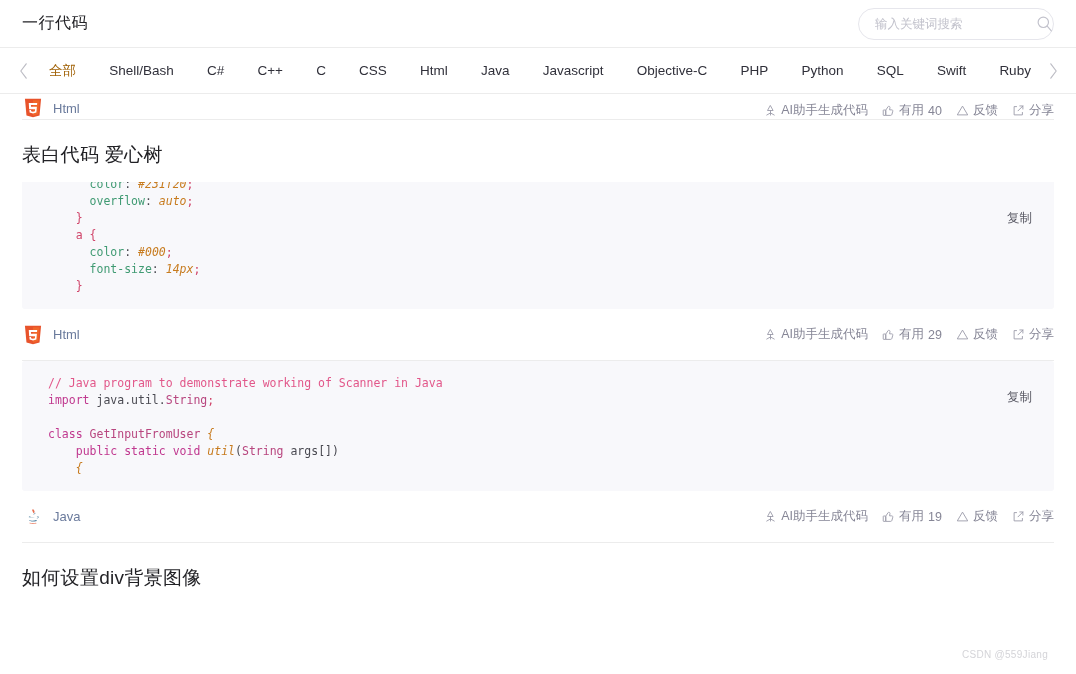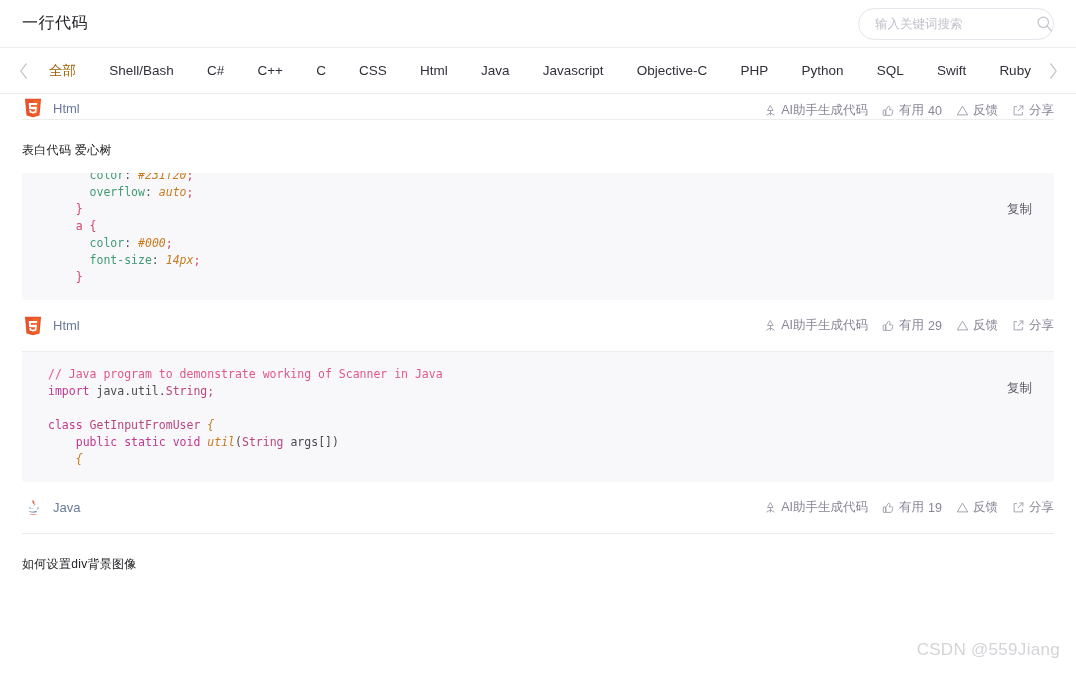--- a/index.html
+++ b/index.html
@@ -89,21 +89,21 @@
     padding: 2px 1px;
   }
   .tab.active { color: #a16207; }
 
   
   .list { padding: 0 0 0 0; }
 
   .card { padding: 0 22px; }
 
   .card-title {
-    font-size: 12px;
+    font-size: 19px;
     color: #222226;
     padding: 22px 0 14px 0;
     letter-spacing: .3px;
   }
 
   .code-wrap {
     position: relative;
     background: #f8f8fb;
     border-radius: 3px;
     overflow: hidden;
@@ -172,23 +172,23 @@
     color: #868696;
     cursor: pointer;
     white-space: nowrap;
   }
   .action svg { width: 13px; height: 13px; flex: 0 0 auto; }
   .action .count { color: #868696; }
 
   
   .watermark {
     position: absolute;
-    right: 16px;
+    right: 28px;
     bottom: 14px;
-    font-size: 17px;
+    font-size: 10px;
     color: #d4d4d8;
     letter-spacing: .3px;
     user-select: none;
   }
 </style>
 </head>
 <body>
 
 <div class="page">
 

